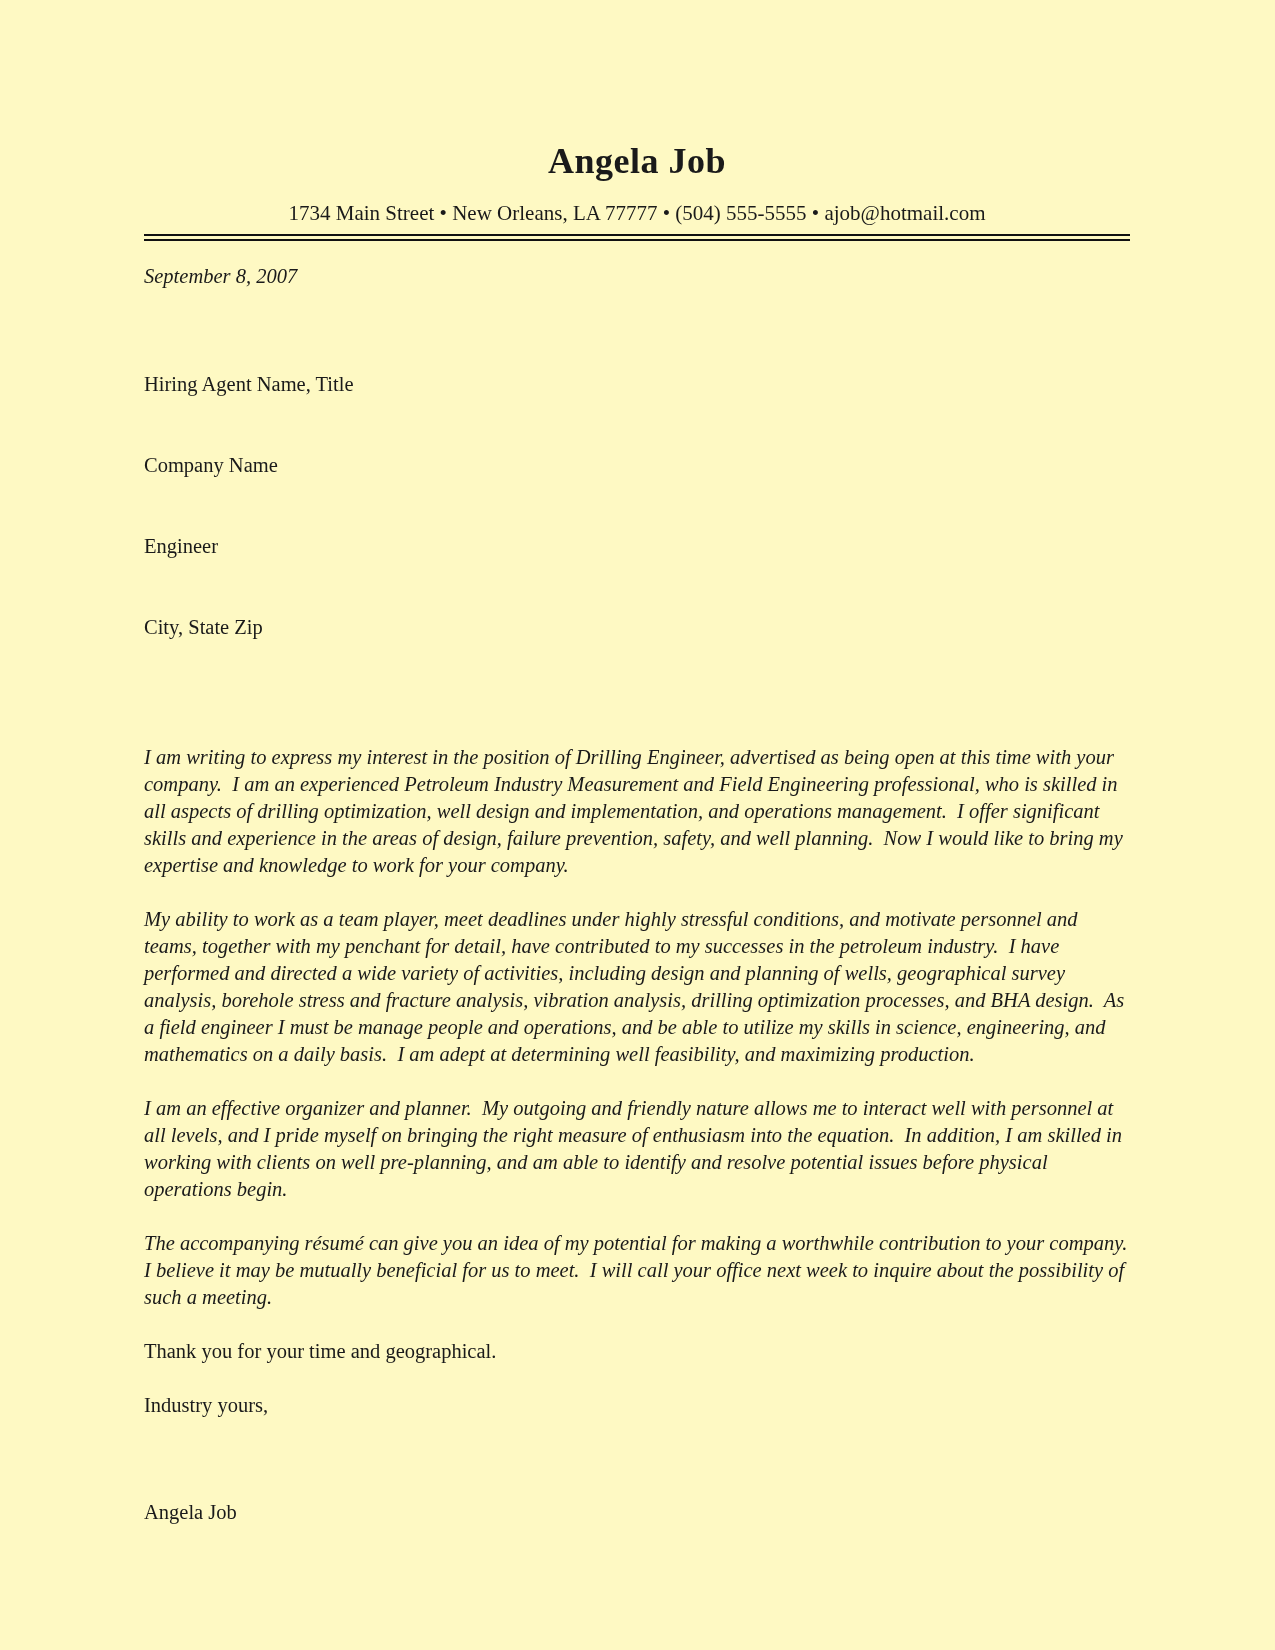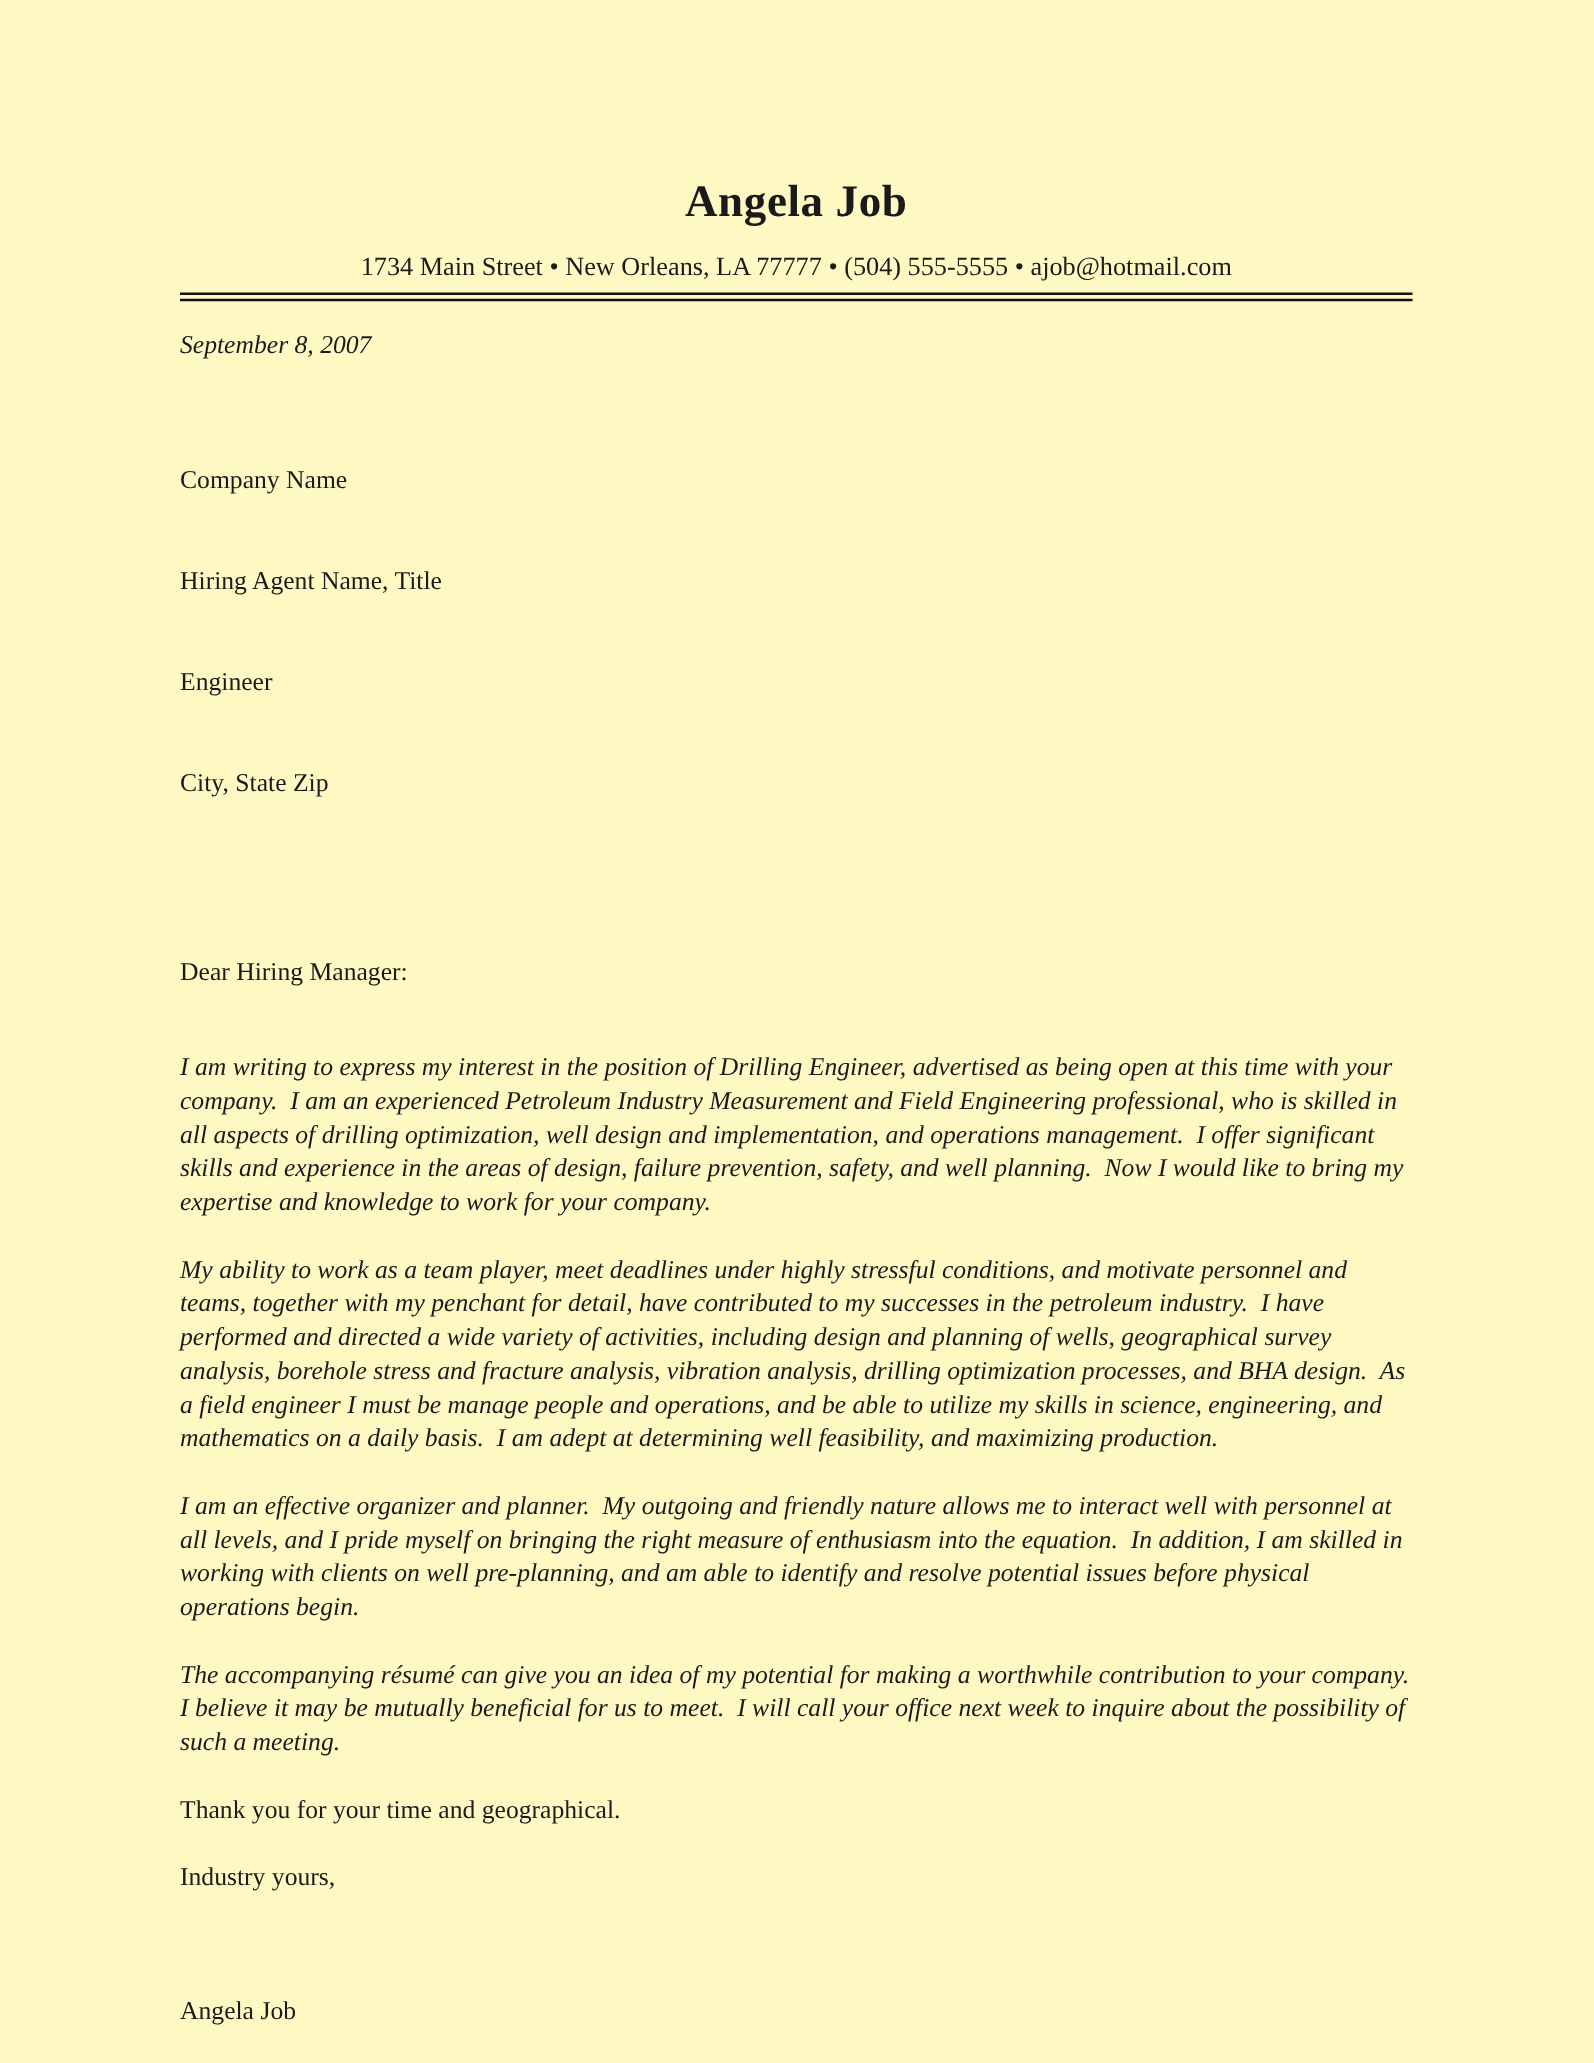--- a/index.html
+++ b/index.html
@@ -80,27 +80,26 @@
 
     <div class="letterhead">
       <div class="letterhead-name">Angela Job</div>
       <div class="letterhead-contact">1734 Main Street • New Orleans, LA 77777 • (504) 555-5555 • ajob@hotmail.com</div>
       <div class="letterhead-rule"></div>
     </div>
 
     <div class="bodytext date-line">September 8, 2007</div>
 
     <div class="bodytext recipient-block">
+      <div>Hiring Agent Name, Title</div>
       <div>Company Name</div>
-      <div>Hiring Agent Name, Title</div>
       <div>Engineer</div>
       <div>City, State Zip</div>
     </div>
 
-    <div class="bodytext salutation">Dear Hiring Manager:</div>
 
     <div class="bodytext para">I am writing to express my interest in the position of Drilling Engineer, advertised as being open at this time with your company.  I am an experienced Petroleum Industry Measurement and Field Engineering professional, who is skilled in all aspects of drilling optimization, well design and implementation, and operations management.  I offer significant skills and experience in the areas of design, failure prevention, safety, and well planning.  Now I would like to bring my expertise and knowledge to work for your company.</div>
 
     <div class="bodytext para">My ability to work as a team player, meet deadlines under highly stressful conditions, and motivate personnel and teams, together with my penchant for detail, have contributed to my successes in the petroleum industry.  I have performed and directed a wide variety of activities, including design and planning of wells, geographical survey analysis, borehole stress and fracture analysis, vibration analysis, drilling optimization processes, and BHA design.  As a field engineer I must be manage people and operations, and be able to utilize my skills in science, engineering, and mathematics on a daily basis.  I am adept at determining well feasibility, and maximizing production.</div>
 
     <div class="bodytext para">I am an effective organizer and planner.  My outgoing and friendly nature allows me to interact well with personnel at all levels, and I pride myself on bringing the right measure of enthusiasm into the equation.  In addition, I am skilled in working with clients on well pre-planning, and am able to identify and resolve potential issues before physical operations begin.</div>
 
     <div class="bodytext para">The accompanying résumé can give you an idea of my potential for making a worthwhile contribution to your company.  I believe it may be mutually beneficial for us to meet.  I will call your office next week to inquire about the possibility of such a meeting.</div>
 
     <div class="bodytext thanks">Thank you for your time and geographical.</div>

